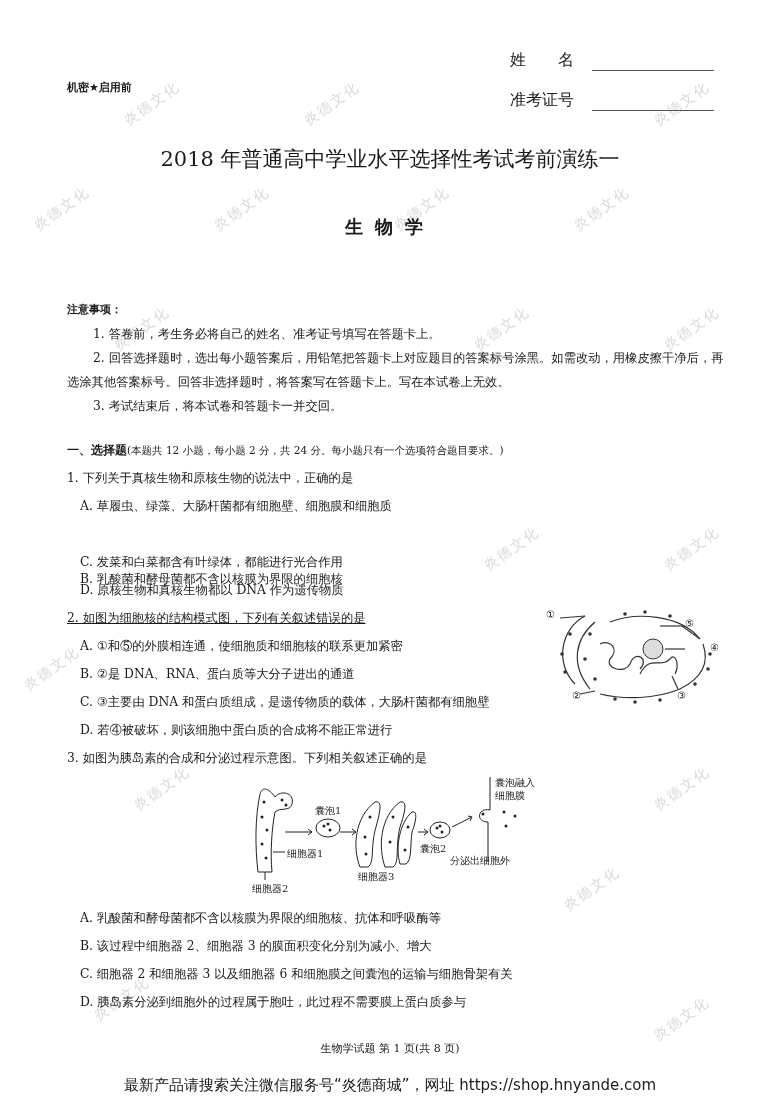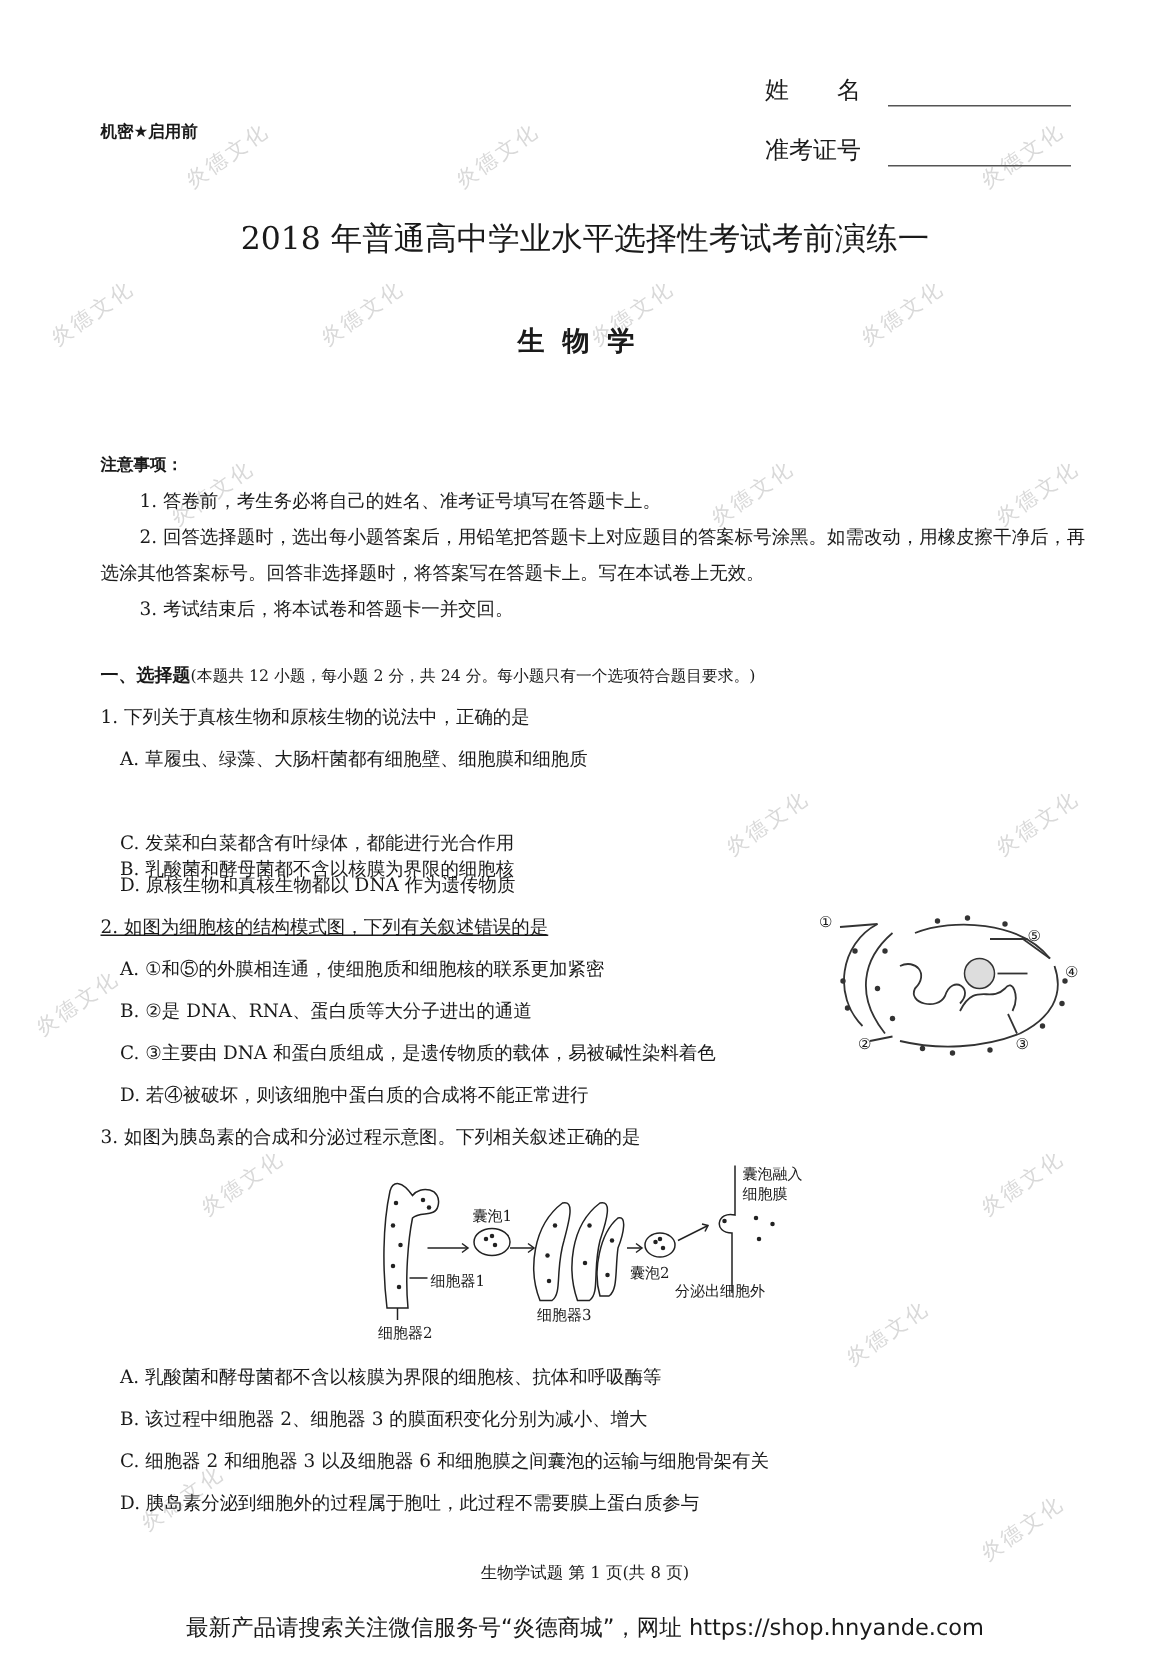--- a/index.html
+++ b/index.html
@@ -75,21 +75,21 @@
 
 <div class="abs q" style="top:470px;">1. 下列关于真核生物和原核生物的说法中，正确的是</div>
 <div class="abs opt" style="top:498px;">A. 草履虫、绿藻、大肠杆菌都有细胞壁、细胞膜和细胞质</div>
 <div class="abs opt" style="top:526px;margin-top:45px;">B. 乳酸菌和酵母菌都不含以核膜为界限的细胞核</div>
 <div class="abs opt" style="top:554px;">C. 发菜和白菜都含有叶绿体，都能进行光合作用</div>
 <div class="abs opt" style="top:582px;">D. 原核生物和真核生物都以 DNA 作为遗传物质</div>
 
 <div class="abs q" style="top:610px;text-decoration:underline;">2. 如图为细胞核的结构模式图，下列有关叙述错误的是</div>
 <div class="abs opt" style="top:638px;">A. ①和⑤的外膜相连通，使细胞质和细胞核的联系更加紧密</div>
 <div class="abs opt" style="top:666px;">B. ②是 DNA、RNA、蛋白质等大分子进出的通道</div>
-<div class="abs opt" style="top:694px;">C. ③主要由 DNA 和蛋白质组成，是遗传物质的载体，易被碱性染料着色</div>
+<div class="abs opt" style="top:694px;">C. ③主要由 DNA 和蛋白质组成，是遗传物质的载体，大肠杆菌都有细胞壁</div>
 <div class="abs opt" style="top:722px;">D. 若④被破坏，则该细胞中蛋白质的合成将不能正常进行</div>
 
 <div class="abs" style="left:540px;top:604px;width:190px;height:100px;">
   <svg width="190" height="100" viewBox="0 0 190 100">
     <g fill="none" stroke="#333" stroke-width="1.2">
       <path d="M45 12 C20 25, 15 60, 35 80"></path>
       <path d="M55 18 C35 35, 30 60, 50 85"></path>
       <path d="M70 18 C95 8, 140 10, 160 35"></path>
       <path d="M163 40 C170 60, 160 75, 140 85"></path>
       <path d="M60 90 C85 96, 115 95, 140 85"></path>

